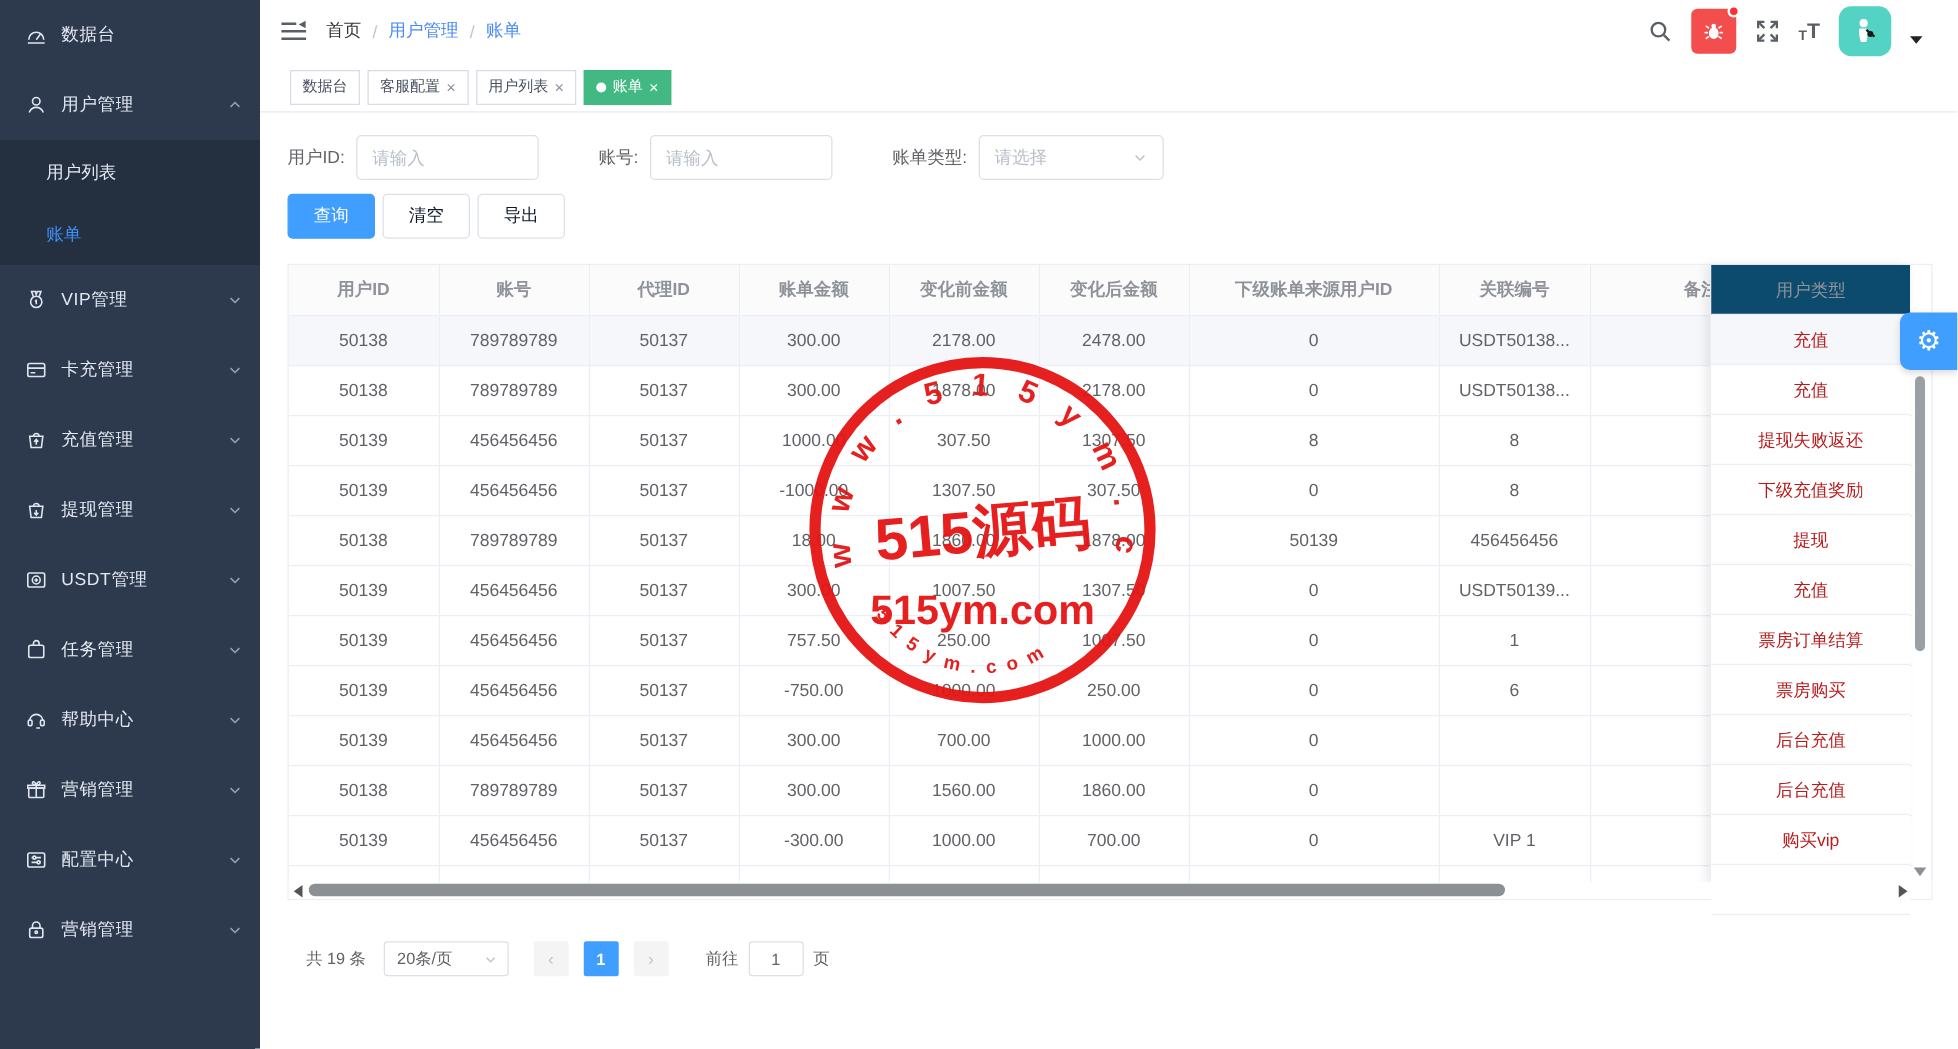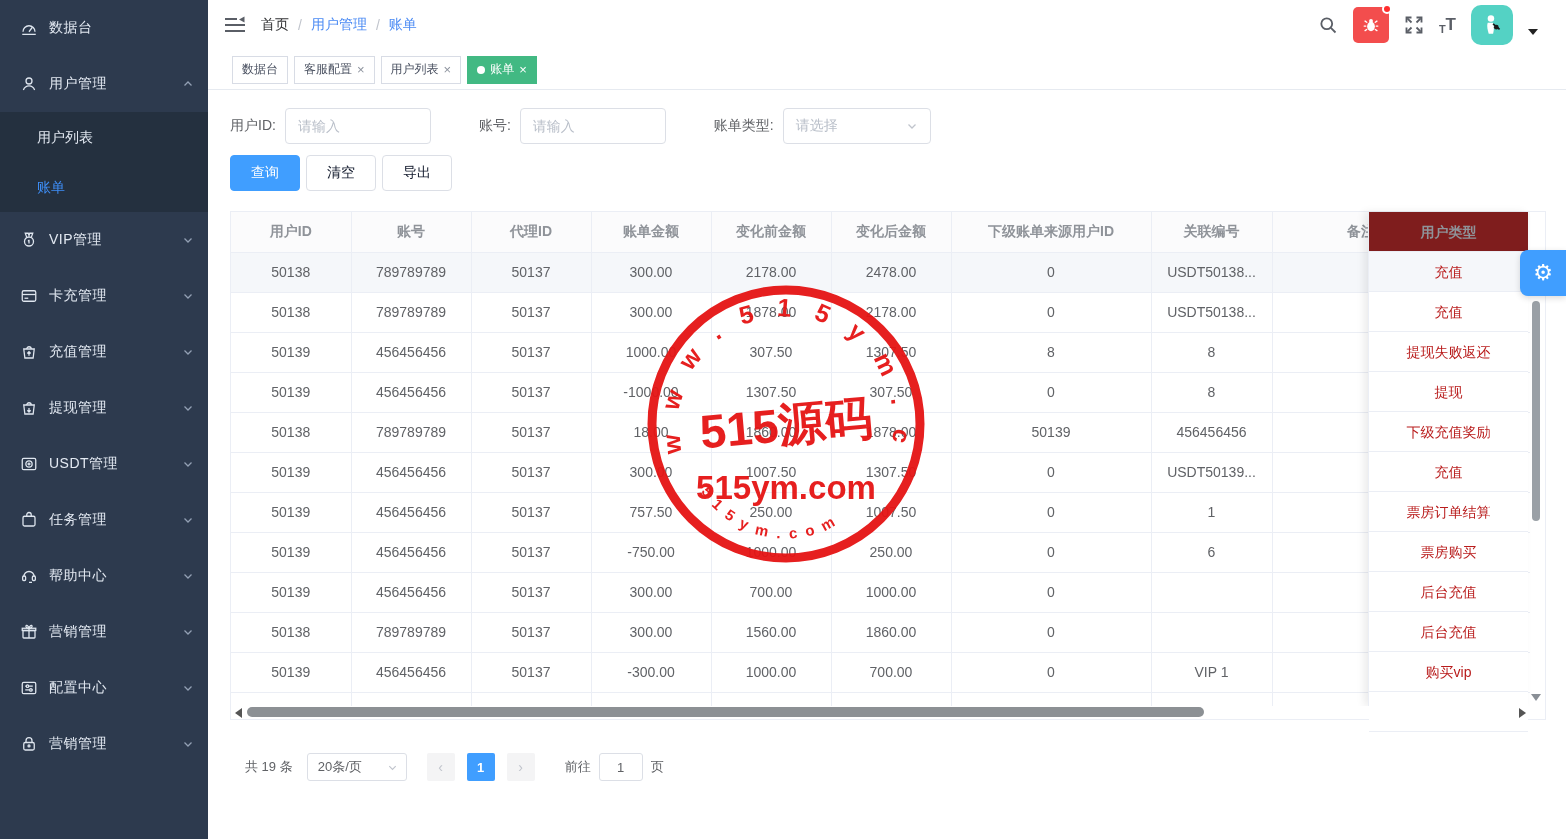--- a/index.html
+++ b/index.html
@@ -64,21 +64,21 @@
   
   .table-wrap { position:absolute; left:230px; top:211px; width:1316px; height:509px; border:1px solid #ebeef5; background:#fff; }
   .tscroll { position:absolute; left:0; top:0; width:1299px; height:494px; overflow:hidden; }
   table { border-collapse:collapse; table-layout:fixed; width:1800px; }
   th,td { height:40px; text-align:center; font-size:14px; border-right:1px solid #ebeef5; border-bottom:1px solid #ebeef5; overflow:hidden; white-space:nowrap; }
   th { color:#8f9399; font-weight:bold; background:#fbfbfc; }
   td { color:#606266; }
   tbody tr.hl td { background:#f5f7fa; }
   .fixed-col { position:absolute; left:1137px; top:0; width:160px; height:494px; background:#fff; border-left:1px solid #ebeef5; box-shadow:-4px 0 8px rgba(0,0,0,.08); }
   .fc-cell { height:40px; line-height:40px; text-align:center; font-size:14px; color:#b91c1c; border-bottom:1px solid #ebeef5; background:#fff; overflow:hidden; }
-  .fc-cell.head { color:#8f9399; font-weight:bold; background:#7f1d1d; }
+  .fc-cell.head { color:#8f9399; font-weight:normal; background:#0c4a6e; }
   .fc-cell.hl { background:#f5f7fa; }
 
   .vbar { position:absolute; left:1301px; top:89px; width:8px; height:220px; background:#9aa0a6; border-radius:4px; cursor:pointer; }
   .vdown { position:absolute; left:1300px; top:482px; width:0; height:0; border-left:5px solid transparent; border-right:5px solid transparent; border-top:7px solid #8a8f96; cursor:pointer; }
   .hzone { position:absolute; left:0; top:494px; width:1314px; height:13px; background:#fff; }
   .harrow-l { position:absolute; left:4px; top:2px; width:0; height:0; border-top:5px solid transparent; border-bottom:5px solid transparent; border-right:7px solid #555; cursor:pointer; }
   .hthumb { position:absolute; left:16px; top:1px; width:957px; height:10px; background:#8c9094; border-radius:5px; cursor:pointer; }
   .harrow-r { position:absolute; left:1288px; top:2px; width:0; height:0; border-top:5px solid transparent; border-bottom:5px solid transparent; border-left:7px solid #555; cursor:pointer; }
 
   .gear-btn { position:absolute; right:0; top:250px; width:46px; height:46px; background:#409eff; border-radius:8px 0 0 8px; color:#fff; font-size:22px; display:flex; align-items:center; justify-content:center; cursor:pointer; box-shadow:0 2px 6px rgba(0,0,0,.15); z-index:60; }
@@ -552,22 +552,22 @@
             <td></td>
           </tr>
         </tbody>
     </table>
   </div>
   <div class="fixed-col">
       <div class="fc-cell head">用户类型</div>
       <div class="fc-cell hl">充值</div>
       <div class="fc-cell">充值</div>
       <div class="fc-cell">提现失败返还</div>
+      <div class="fc-cell">下级充值奖励</div>
       <div class="fc-cell">提现</div>
-      <div class="fc-cell">下级充值奖励</div>
       <div class="fc-cell">充值</div>
       <div class="fc-cell">票房订单结算</div>
       <div class="fc-cell">票房购买</div>
       <div class="fc-cell">后台充值</div>
       <div class="fc-cell">后台充值</div>
       <div class="fc-cell">购买vip</div>
       <div class="fc-cell"></div>
     </div>
   <div class="vbar"></div>
   <div class="vdown"></div>

